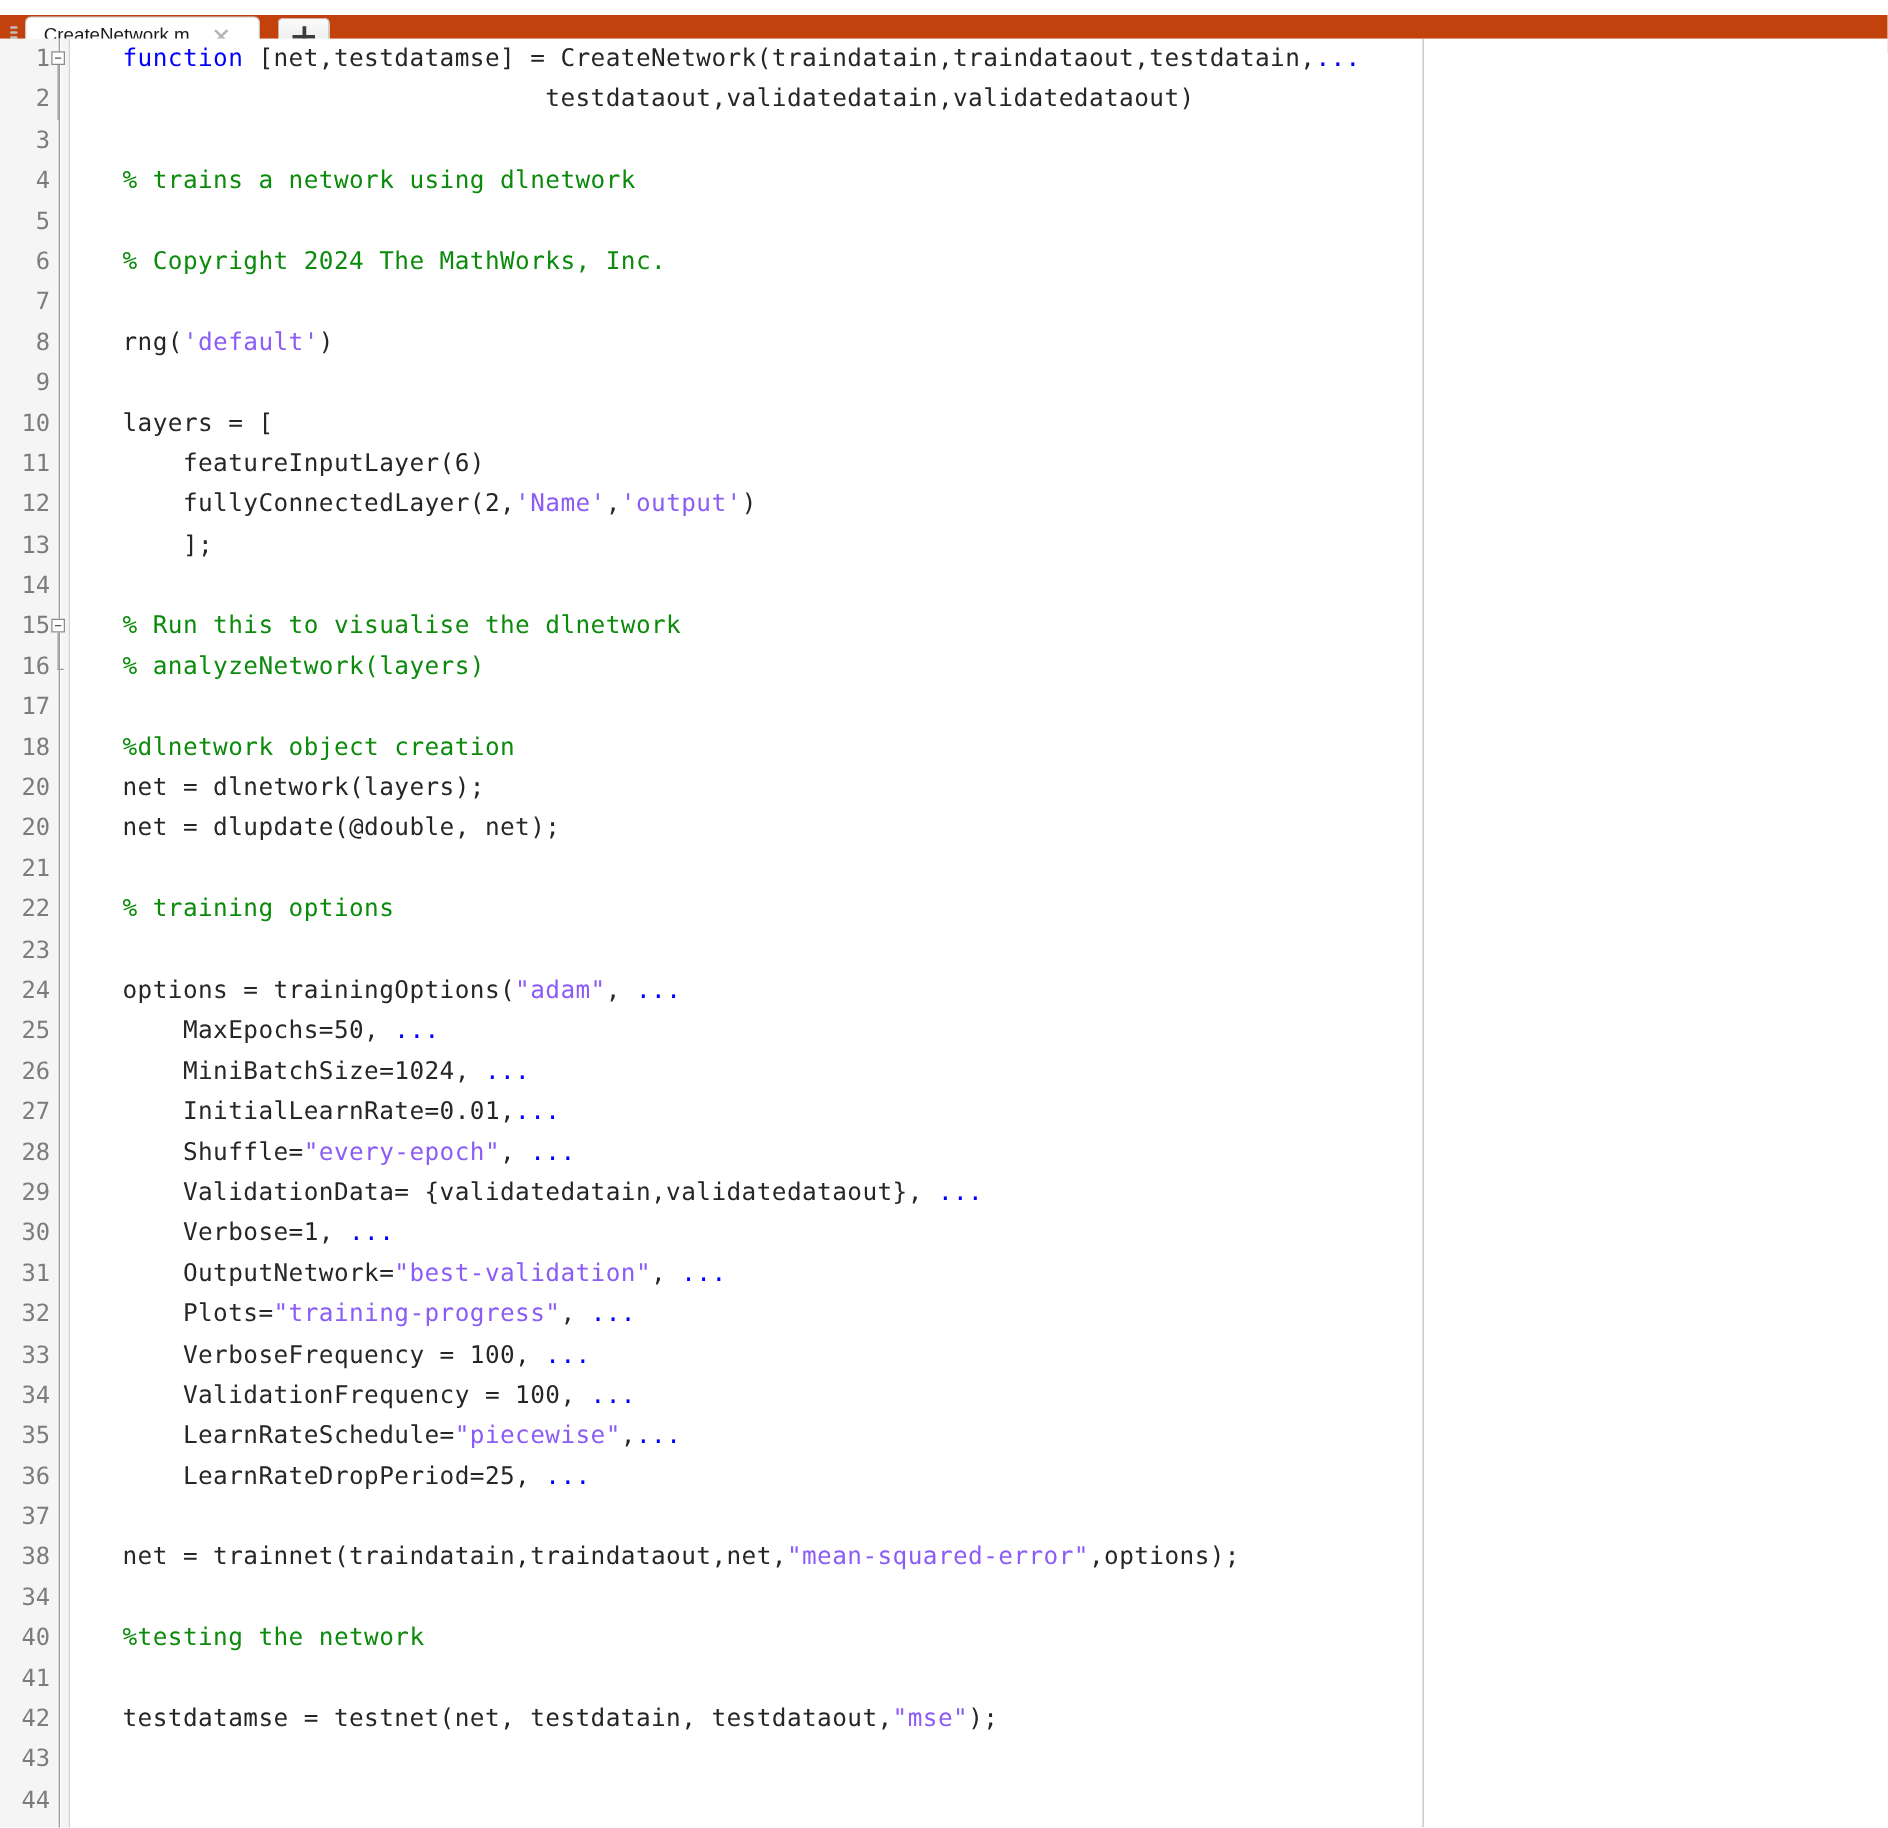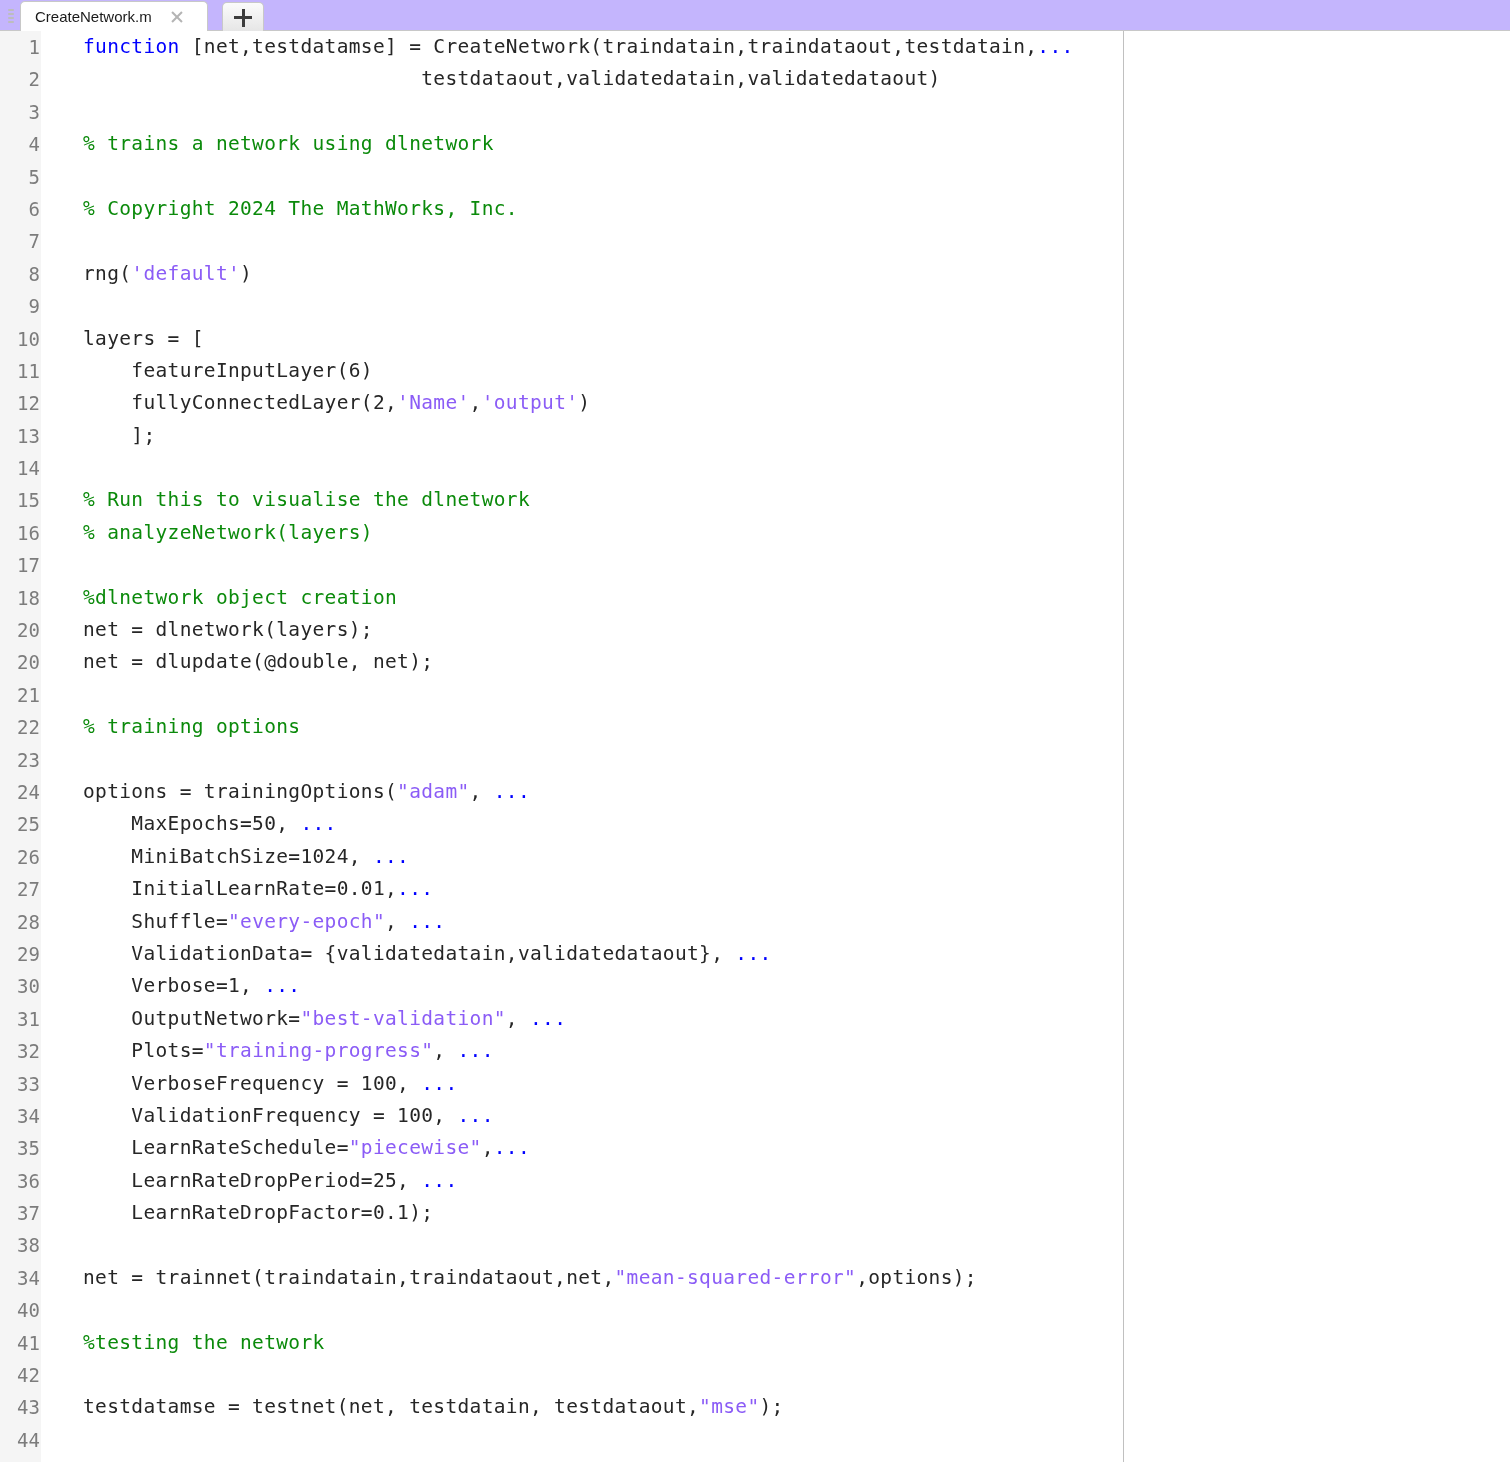--- a/index.html
+++ b/index.html
@@ -17,24 +17,24 @@
   #app {
     position: relative;
     width: 1510px;
     height: 1462px;
     background: #ffffff;
   }
 
   
   .tabbar {
     position: absolute;
-    left: 0; top: 0;
+    left: 0; top: 12px;
     width: 1510px;
     height: 31px;
-    background: #c4b5fd;
+    background: #c2410c;
     border-bottom: 1px solid #c8c8c8;
     box-sizing: border-box;
   }
 
   .drag-grip {
     position: absolute;
     left: 6px; top: 5px;
     width: 10px; height: 21px;
     display: flex;
     flex-direction: column;
@@ -183,21 +183,21 @@
     background: #9a9a9a;
   }
   .fold-tick {
     position: absolute;
     width: 5px; height: 1px;
     background: #9a9a9a;
   }
 
   .code {
     position: absolute;
-    left: 41px; top: 0;
+    left: 56px; top: 0;
     right: 0;
     height: 1431px;
     background: #ffffff;
     overflow: hidden;
   }
 
   .colguide {
     position: absolute;
     left: 1082px; top: 0;
     width: 1px;
@@ -339,21 +339,20 @@
           <div class="cline"><span>    InitialLearnRate=0.01,</span><span class="el">...</span></div>
           <div class="cline"><span>    Shuffle=</span><span class="st">"every-epoch"</span><span>, </span><span class="el">...</span></div>
           <div class="cline"><span>    ValidationData= {validatedatain,validatedataout}, </span><span class="el">...</span></div>
           <div class="cline"><span>    Verbose=1, </span><span class="el">...</span></div>
           <div class="cline"><span>    OutputNetwork=</span><span class="st">"best-validation"</span><span>, </span><span class="el">...</span></div>
           <div class="cline"><span>    Plots=</span><span class="st">"training-progress"</span><span>, </span><span class="el">...</span></div>
           <div class="cline"><span>    VerboseFrequency = 100, </span><span class="el">...</span></div>
           <div class="cline"><span>    ValidationFrequency = 100, </span><span class="el">...</span></div>
           <div class="cline"><span>    LearnRateSchedule=</span><span class="st">"piecewise"</span><span>,</span><span class="el">...</span></div>
           <div class="cline"><span>    LearnRateDropPeriod=25, </span><span class="el">...</span></div>
-          <div class="cline"><span>    LearnRateDropFactor=0.1);</span></div>
           <div class="cline">&nbsp;</div>
           <div class="cline"><span>net = trainnet(traindatain,traindataout,net,</span><span class="st">"mean-squared-error"</span><span>,options);</span></div>
           <div class="cline">&nbsp;</div>
           <div class="cline"><span class="cm">%testing the network</span></div>
           <div class="cline">&nbsp;</div>
           <div class="cline"><span>testdatamse = testnet(net, testdatain, testdataout,</span><span class="st">"mse"</span><span>);</span></div>
           <div class="cline">&nbsp;</div>
         </div>
     </div>
 

